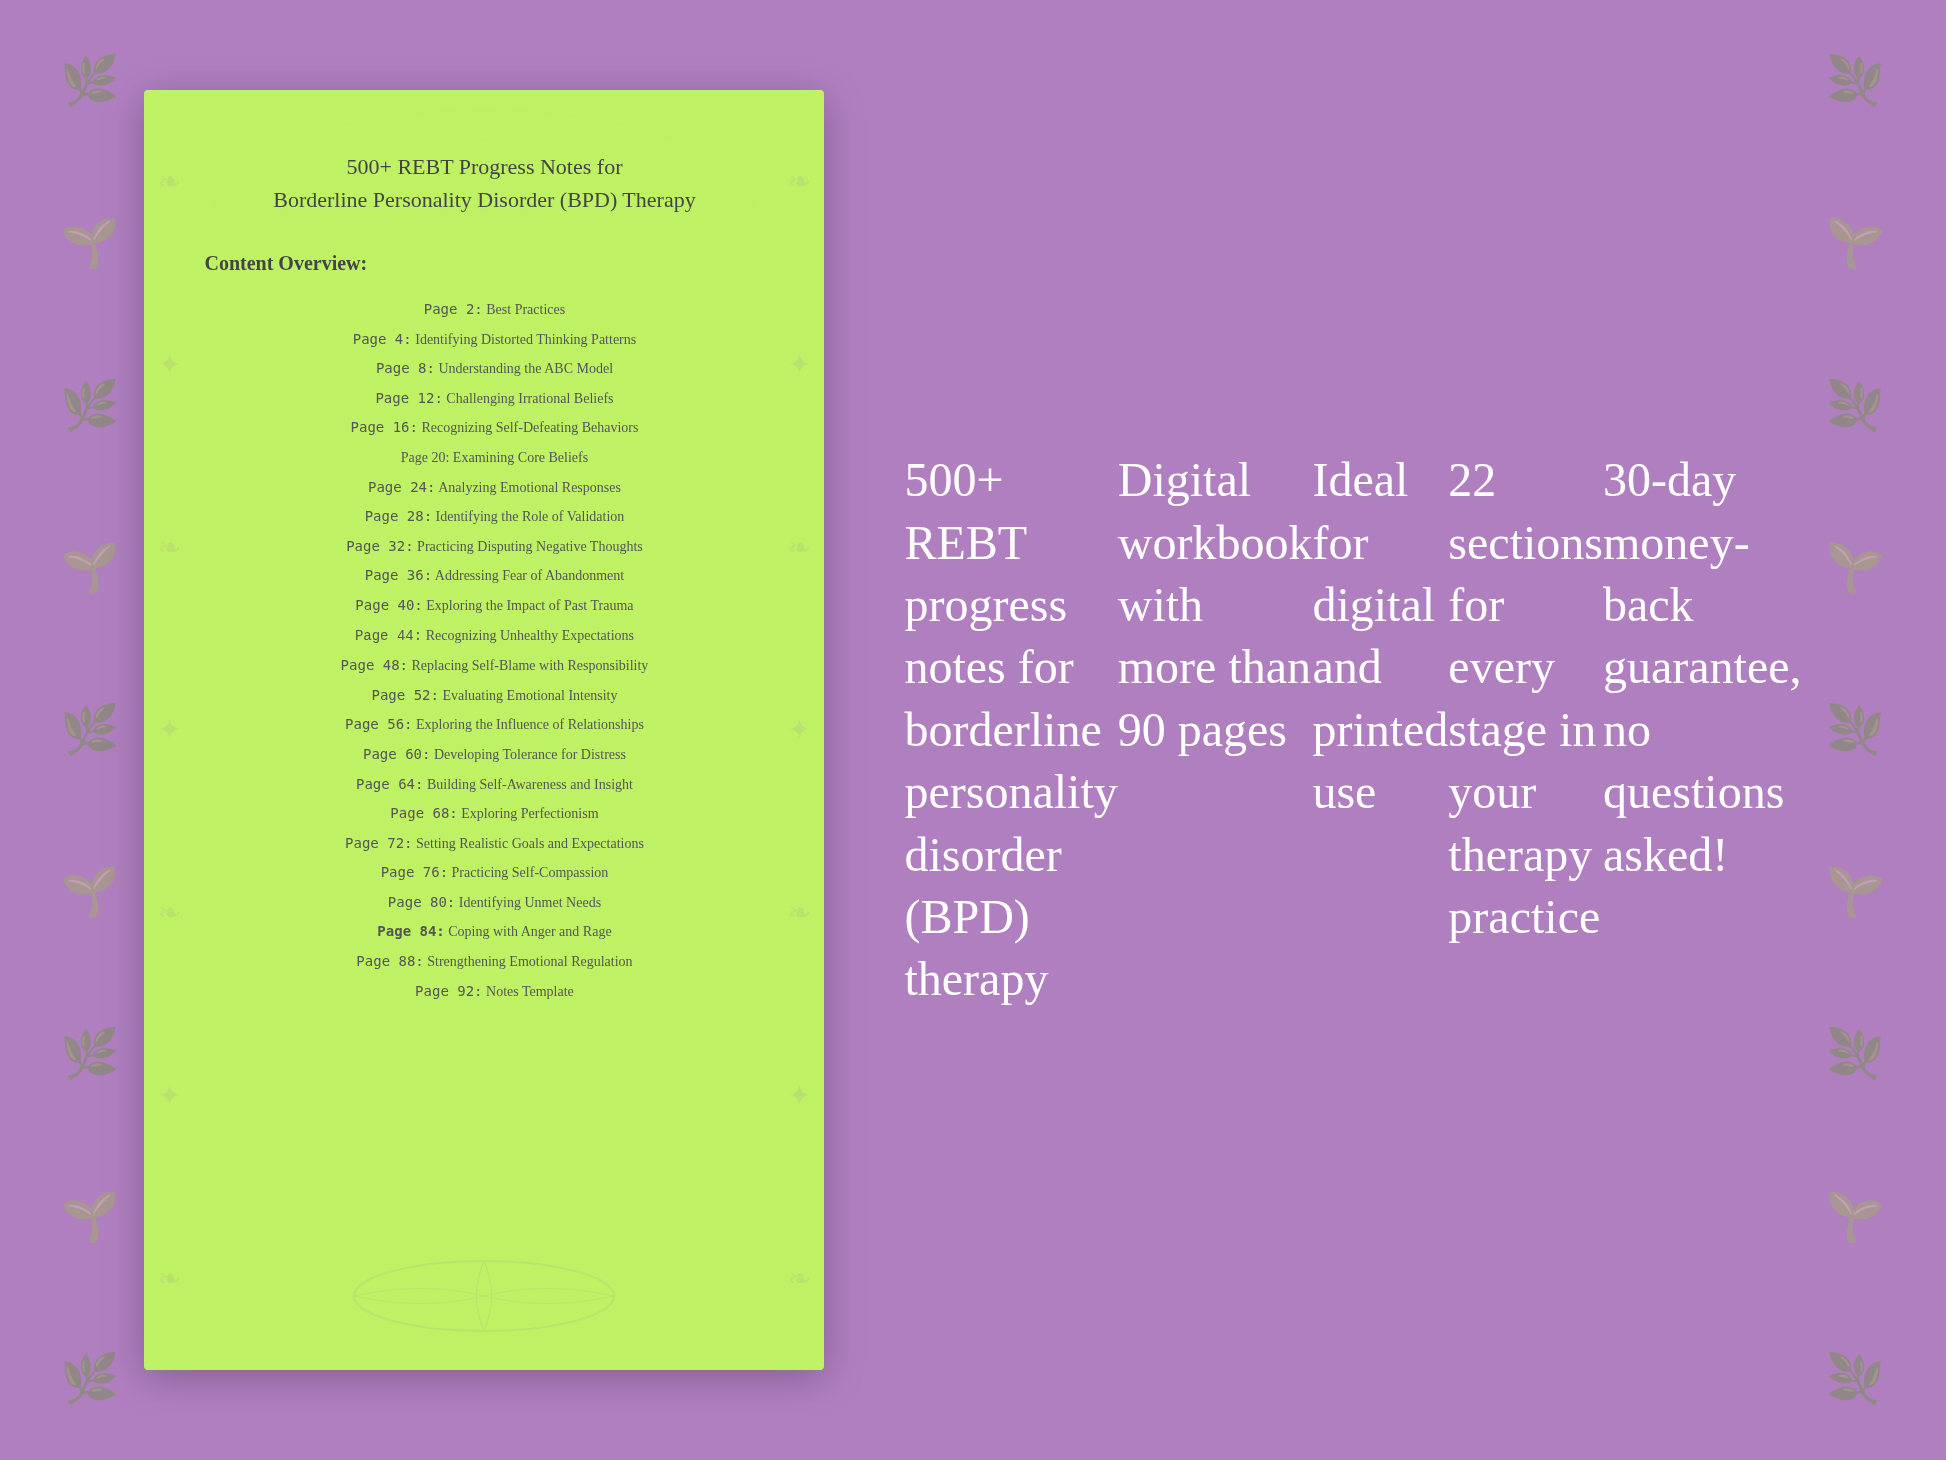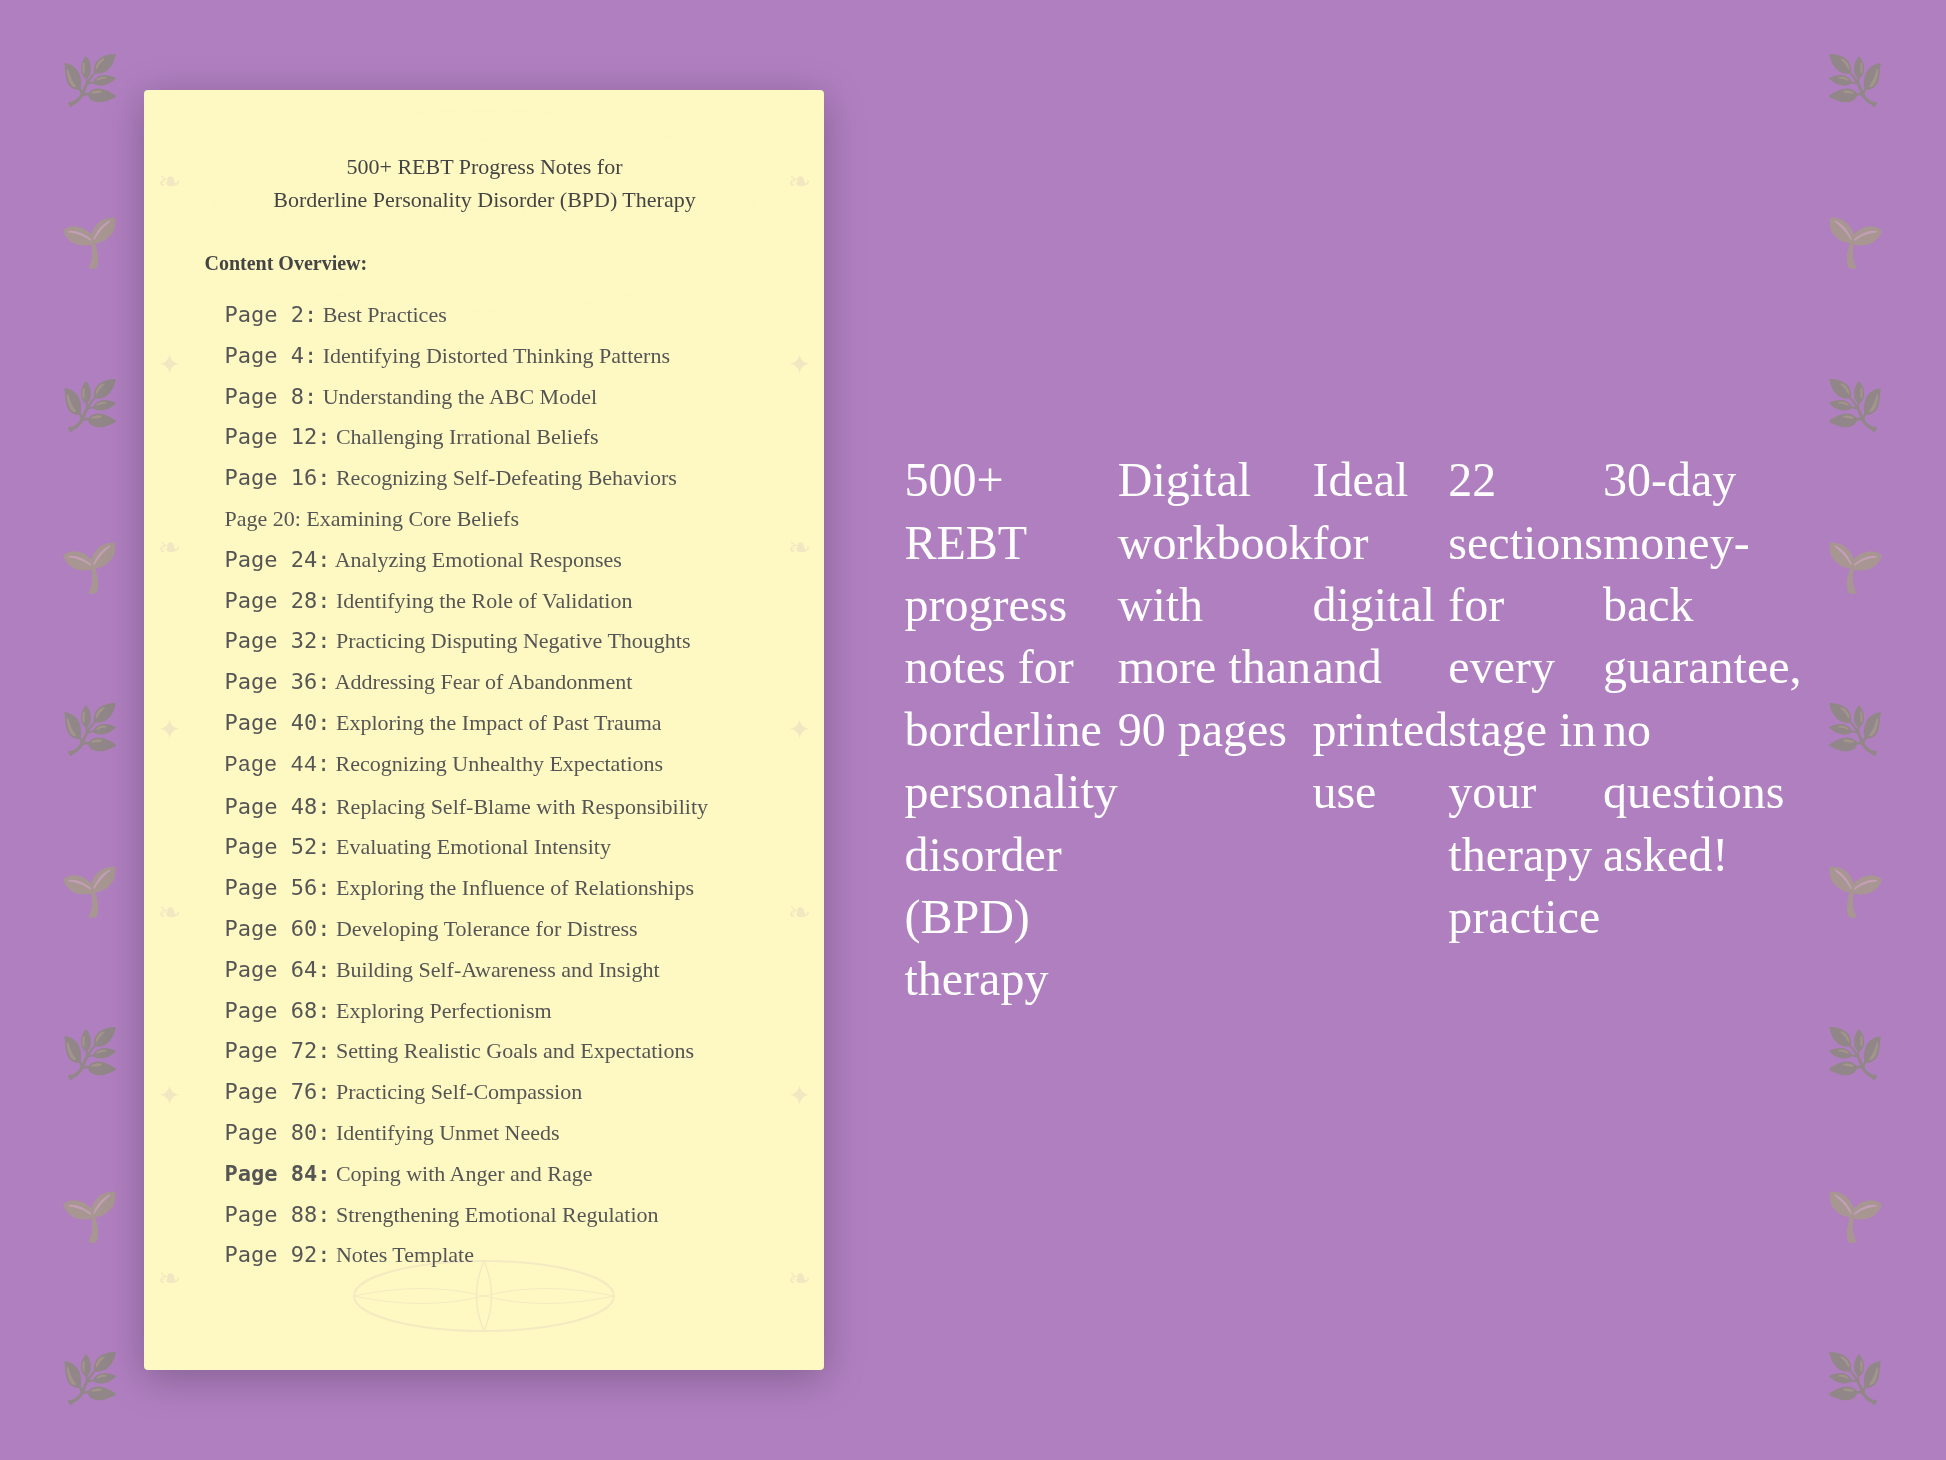--- a/index.html
+++ b/index.html
@@ -57,21 +57,21 @@
       justify-content: center;
       gap: 60px;
       width: 100%;
       padding: 60px 200px;
       position: relative;
       z-index: 1;
     }
 
     
     .document-card {
-      background: #fef9c3;
+      background: #bef264;
       width: 680px;
       min-height: 1280px;
       border-radius: 4px;
       box-shadow: 0 8px 40px rgba(0,0,0,0.25);
       padding: 60px 60px 50px 60px;
       position: relative;
       flex-shrink: 0;
       overflow: hidden;
     }
 
@@ -123,25 +123,26 @@
       font-weight: 600;
       margin-bottom: 20px;
       font-family: 'Georgia', serif;
     }
 
     .toc-list {
       list-style: none;
     }
 
     .toc-item {
-      font-size: 22px;
+      font-size: 14px;
       color: #555;
       padding: 5px 0 5px 20px;
       font-family: 'Georgia', serif;
       line-height: 1.4;
+      text-align: center;
     }
 
     
     .text-panel {
       flex: 1;
       display: flex;
       flex-direction: row;
       padding-left: 20px;
     }
 

